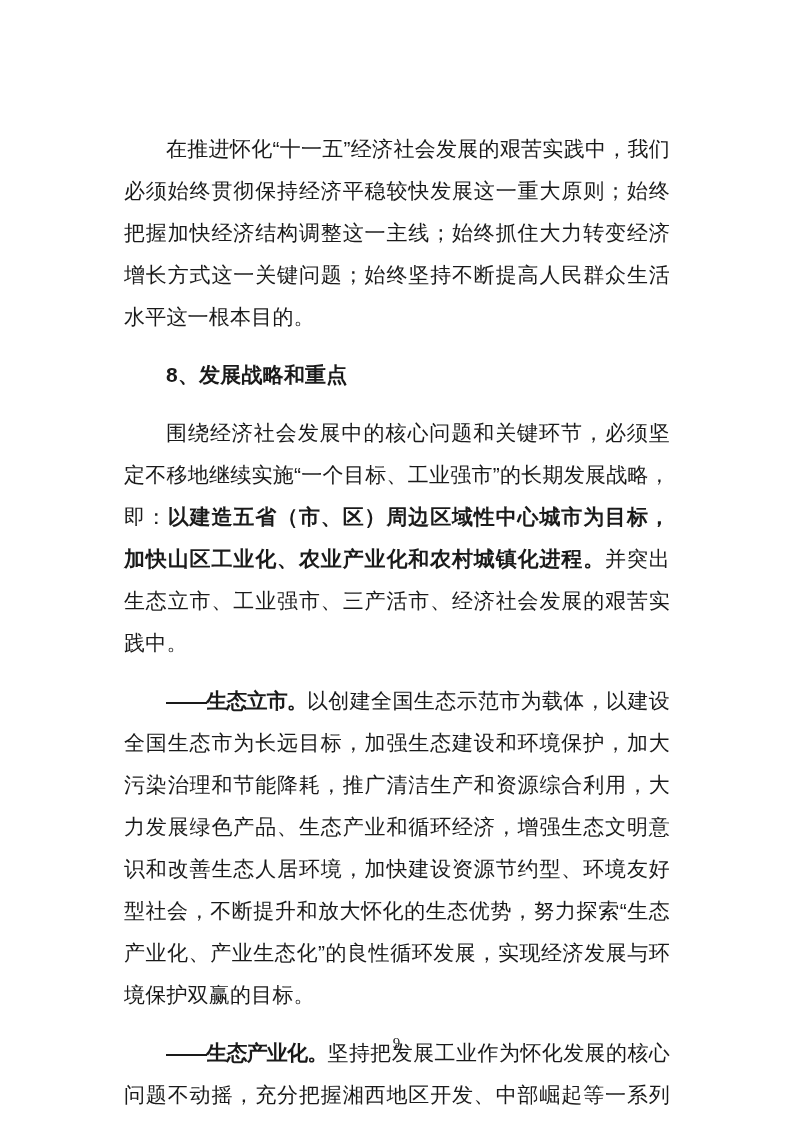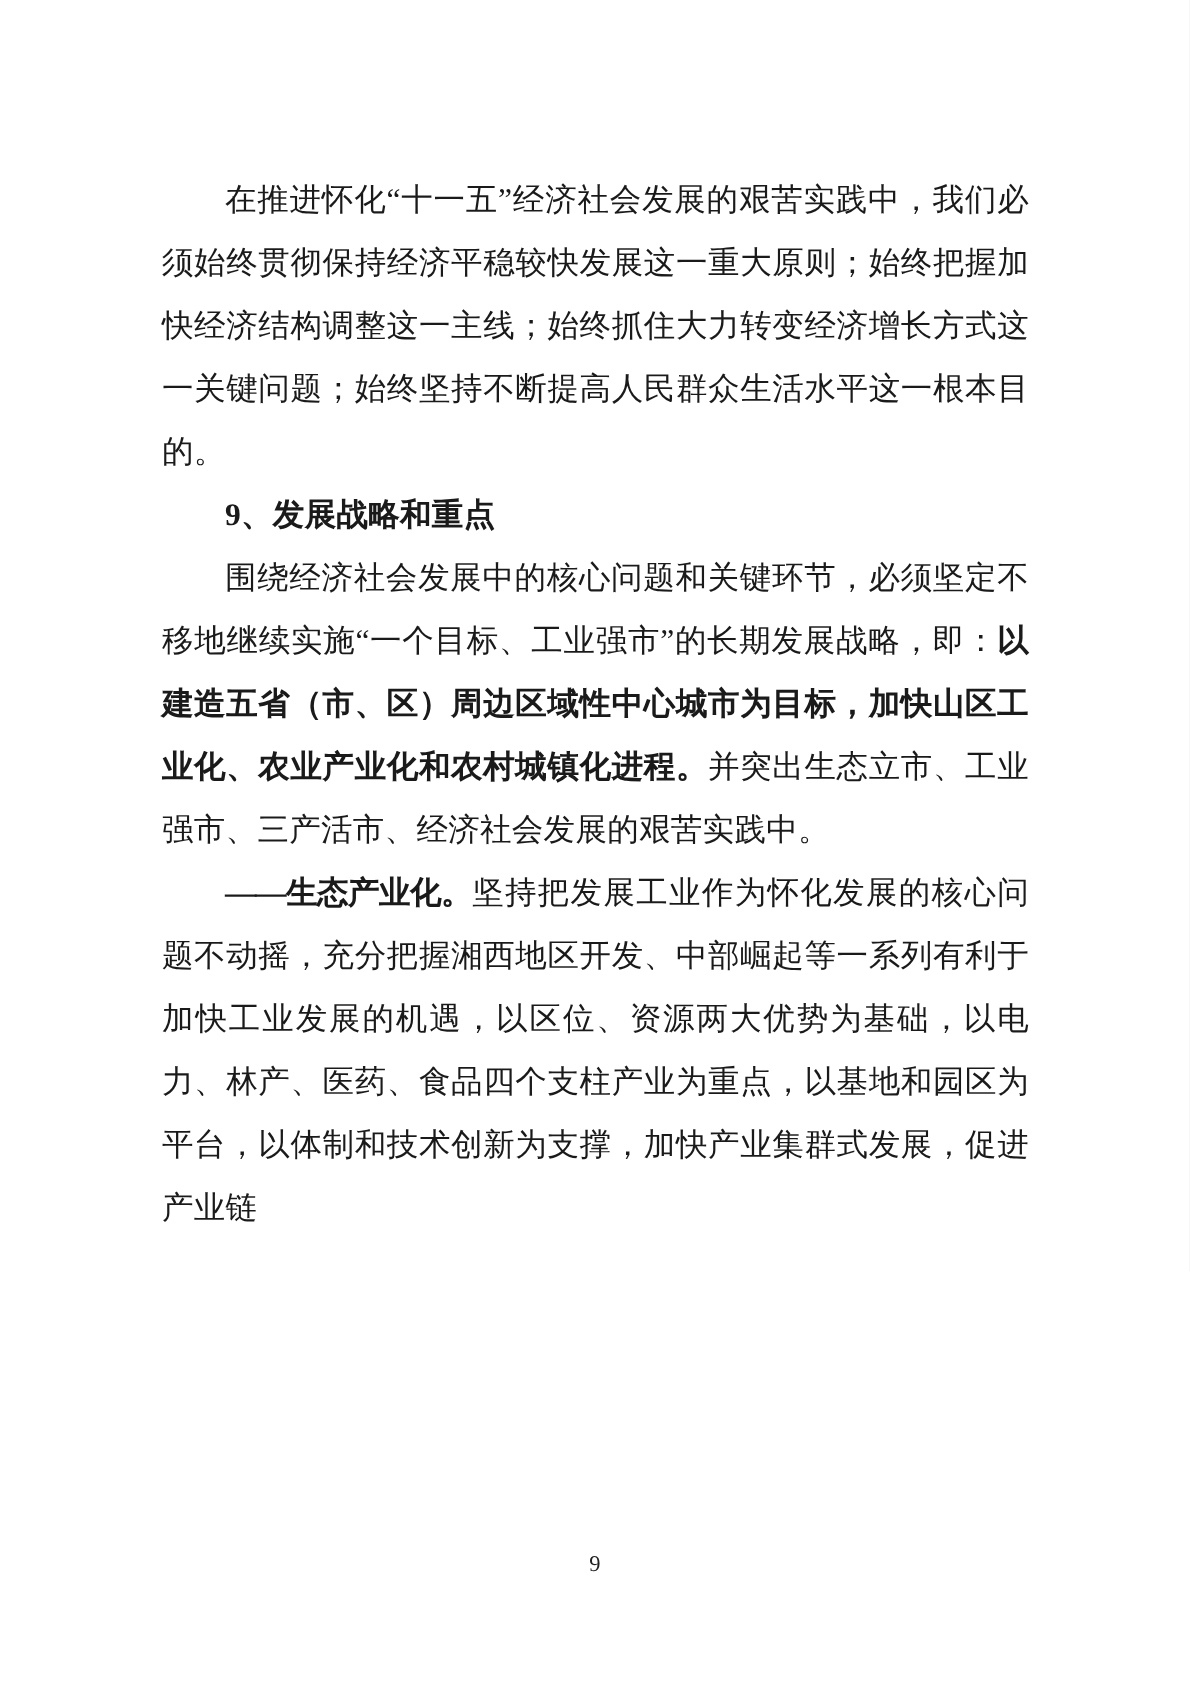--- a/index.html
+++ b/index.html
@@ -18,28 +18,28 @@
     box-sizing: border-box;
     overflow: hidden;
   }
   .content {
     position: absolute;
     left: 108px;
     top: 112px;
     width: 578px;
   }
   p {
-    margin: 0;
+    margin: 16px;
     font-size: 21px;
     line-height: 42px;
     color: #1a1a1a;
     text-align: justify;
     text-justify: inter-ideograph;
     letter-spacing: 0.2px;
-    font-family: Liberation Serif, serif;
+    font-family: Liberation Sans, sans-serif;
   }
   p.indent {
     text-indent: 42px;
   }
   .bold {
     font-weight: bold;
   }
   .heading {
     font-weight: bold;
     text-indent: 42px;
@@ -62,23 +62,24 @@
   }
 </style>
 </head>
 <body>
 
 <div class="page">
   <div class="content">
 
     <p class="indent"><span>在推进怀化“十一五”经济社会发展的艰苦实践中，我们必须始终贯彻保持经济平稳较快发展这一重大原则；始终把握加快经济结构调整这一主线；始终抓住大力转变经济增长方式这一关键问题；始终坚持不断提高人民群众生活水平这一根本目的。</span></p>
 
-    <p class="heading"><span class="bold">9、发展战略和重点</span></p>
+    <p class="heading"><span class="bold">8、发展战略和重点</span></p>
 
     <p class="indent"><span>围绕经济社会发展中的核心问题和关键环节，必须坚定不移地继续实施“一个目标、工业强市”的长期发展战略，即：</span><span class="bold">以建造五省（市、区）周边区域性中心城市为目标，加快山区工业化、农业产业化和农村城镇化进程。</span><span>并突出生态立市、工业强市、三产活市、经济社会发展的艰苦实践中。</span></p>
 
+    <p class="indent"><span class="bold dash">——生态立市。</span><span>以创建全国生态示范市为载体，以建设全国生态市为长远目标，加强生态建设和环境保护，加大污染治理和节能降耗，推广清洁生产和资源综合利用，大力发展绿色产品、生态产业和循环经济，增强生态文明意识和改善生态人居环境，加快建设资源节约型、环境友好型社会，不断提升和放大怀化的生态优势，努力探索“生态产业化、产业生态化”的良性循环发展，实现经济发展与环境保护双赢的目标。</span></p>
 
     <p class="indent"><span class="bold dash">——生态产业化。</span><span>坚持把发展工业作为怀化发展的核心问题不动摇，充分把握湘西地区开发、中部崛起等一系列有利于加快工业发展的机遇，以区位、资源两大优势为基础，以电力、林产、医药、食品四个支柱产业为重点，以基地和园区为平台，以体制和技术创新为支撑，加快产业集群式发展，促进产业链</span></p>
 
   </div>
 
   <div class="page-number">9</div>
 </div>
 
 </body></html>

